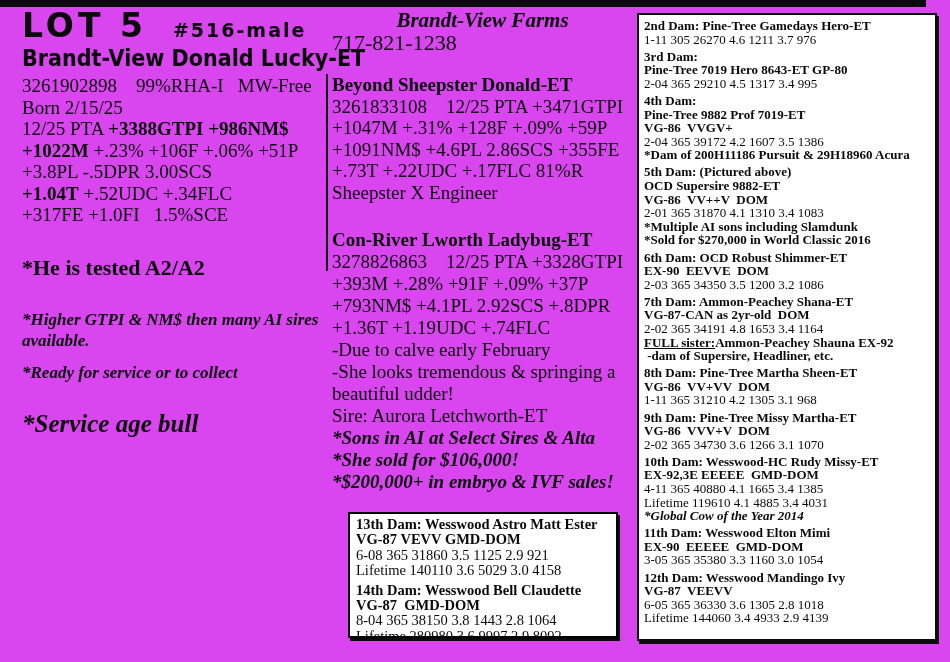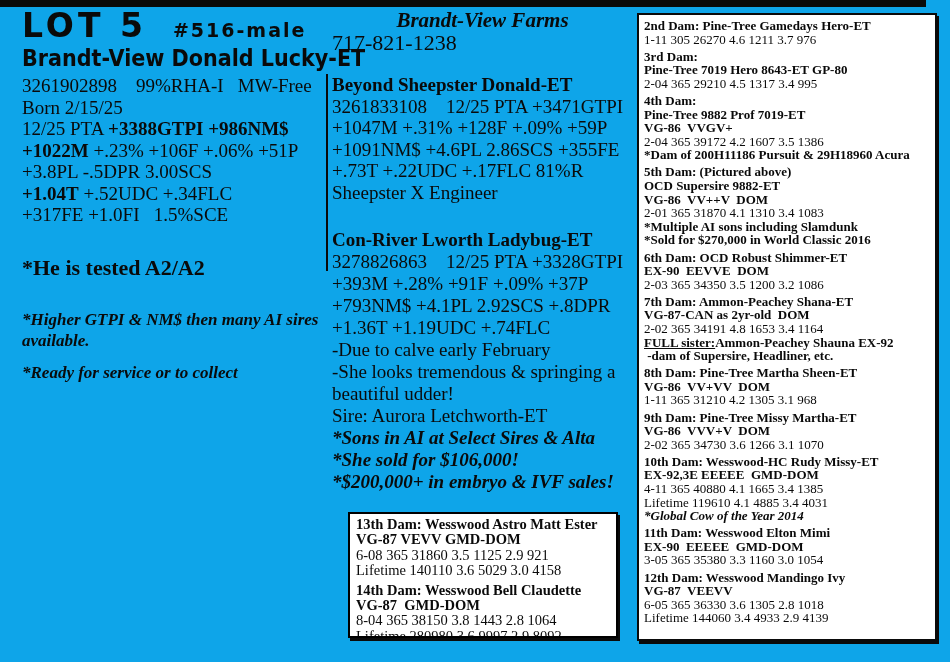--- a/index.html
+++ b/index.html
@@ -1,17 +1,17 @@
 <!DOCTYPE html>
 <html><head>
 <meta charset="utf-8">
 <style>
   html,body{margin:0;padding:0;background:#f5f5f5;}
   #page{
-    position:relative;width:950px;height:662px;background:#0ea5e9;
+    position:relative;width:950px;height:662px;background:#d946ef;
     font-family:"Liberation Serif", serif;color:#0a0a0a;overflow:hidden;
   }
   .line{white-space:pre-wrap;}
   .b{font-weight:bold;}
   .i{font-style:italic;}
   .u{text-decoration:underline;}
 
   
   .top-bar{position:absolute;left:0;top:0;width:926px;height:7px;background:#0a0a0a;}
 
@@ -78,20 +78,21 @@
       <div class="lc-line line">Born 2/15/25</div>
       <div class="lc-line line"><span>12/25 PTA </span><span class="b">+3388GTPI +986NM$</span></div>
       <div class="lc-line line"><span class="b">+1022M</span><span> +.23% +106F +.06% +51P</span></div>
       <div class="lc-line line">+3.8PL -.5DPR 3.00SCS</div>
       <div class="lc-line line"><span class="b">+1.04T</span><span> +.52UDC +.34FLC</span></div>
       <div class="lc-line line">+317FE +1.0FI   1.5%SCE</div>
     </div>
     <div class="a2-note">*He is tested A2/A2</div>
     <div class="note note-1 line">*Higher GTPI &amp; NM$ then many AI sires available.</div>
     <div class="note note-2 line">*Ready for service or to collect</div>
+    <div class="service-note">*Service age bull</div>
   </div>
 
   <div class="mid-col">
     <div class="ped-rule"></div>
     <div class="farm-name">Brandt-View Farms</div>
     <div class="farm-phone">717-821-1238</div>
 
     <div class="sire-block">
       <div class="mc-line b">Beyond Sheepster Donald-ET</div>
       <div class="mc-line line">3261833108    12/25 PTA +3471GTPI</div>

